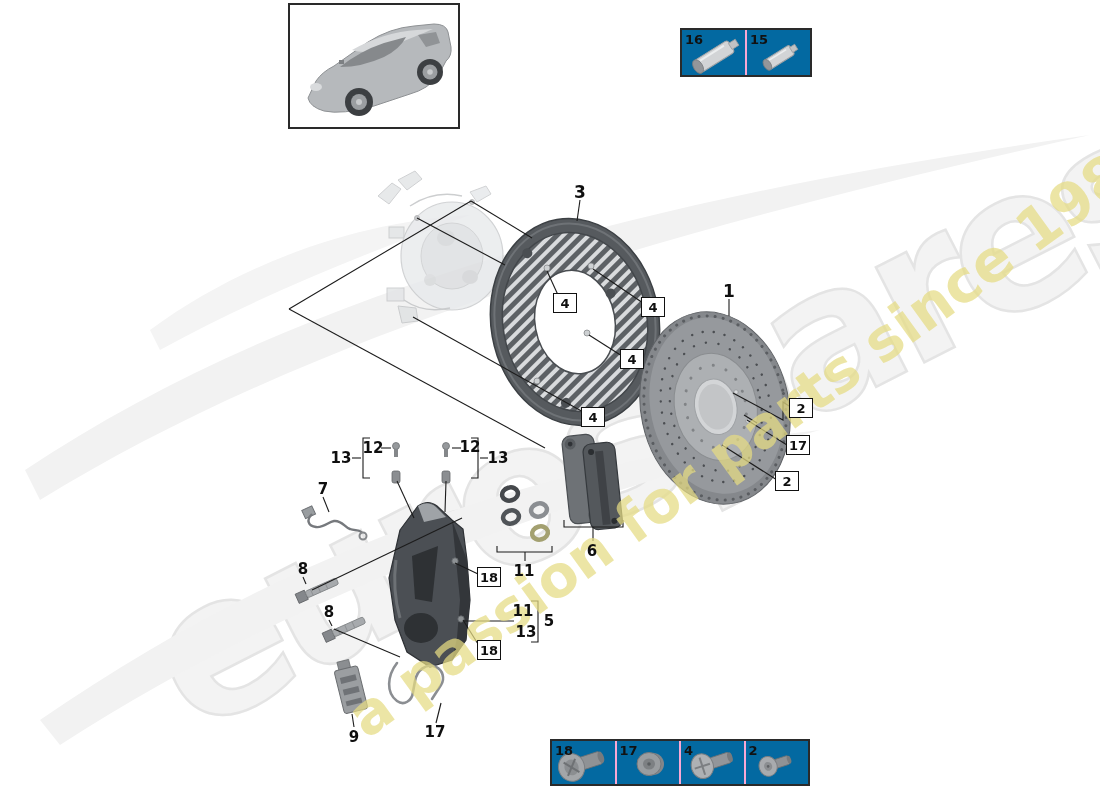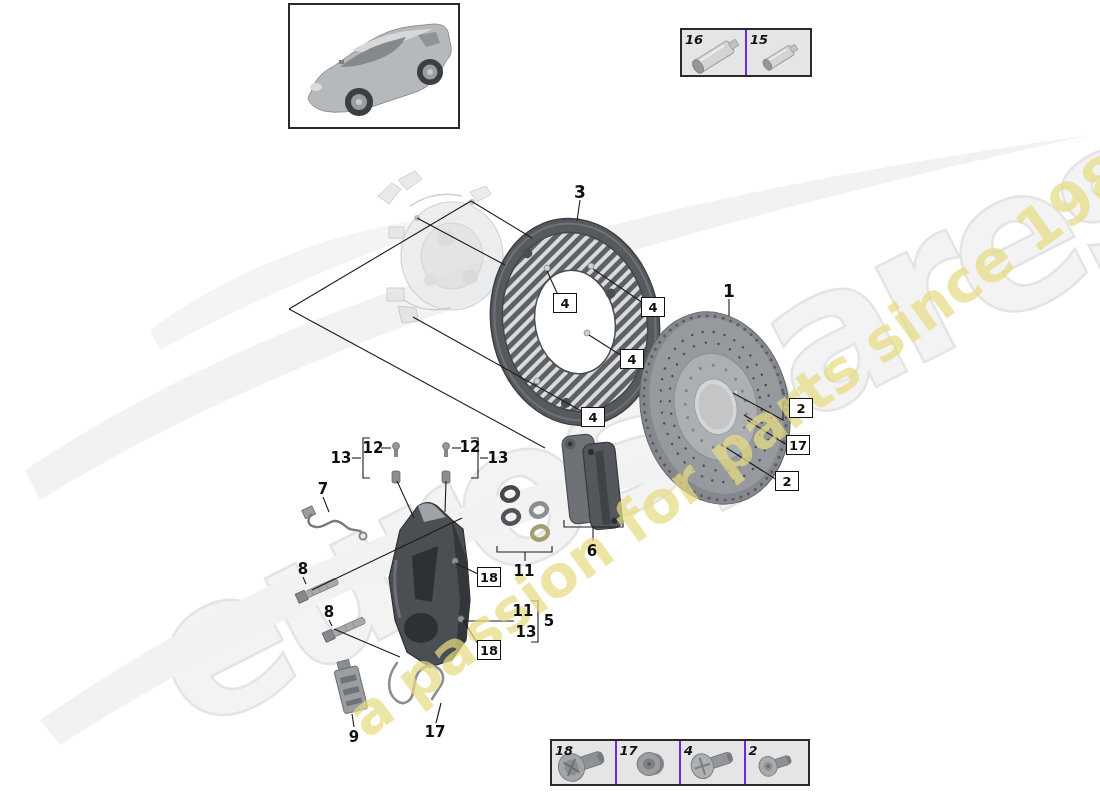--- a/index.html
+++ b/index.html
@@ -10,23 +10,23 @@
             transform:rotate(-27deg);transform-origin:0 0;white-space:nowrap;line-height:1;}
   .wm-tagline{position:absolute;left:338px;top:700px;z-index:3;font-weight:bold;font-size:58px;
             color:#e6dc83;opacity:.72;transform:rotate(-36deg);transform-origin:0 0;
             white-space:nowrap;line-height:1;}
   .num{position:absolute;z-index:4;font-weight:bold;font-size:15px;color:#0f0f0f;
        transform:translate(-50%,-50%);line-height:1;}
   .num.big{font-size:17px;}
   .numbox{position:absolute;z-index:4;width:24px;height:20px;box-sizing:border-box;
        border:1.5px solid #111;background:#fff;display:flex;align-items:center;justify-content:center;
        font-weight:bold;font-size:13px;color:#0f0f0f;transform:translate(-50%,-50%);line-height:1;}
-  .pbox{position:absolute;z-index:5;background:#e5e5e5;border:2px solid #2a2a2a;box-sizing:border-box;display:flex;font-style:italic;}
+  .pbox{position:absolute;z-index:5;background:#0369a1;border:2px solid #2a2a2a;box-sizing:border-box;display:flex;}
   .pcell{flex:1;position:relative;}
-  .pcell + .pcell{border-left:2px solid #6d28d9;}
+  .pcell + .pcell{border-left:2px solid #f9a8d4;}
   .pcell .cnum{position:absolute;left:3px;top:2px;font-weight:bold;font-size:13px;color:#111;z-index:2;}
   .pcell svg{position:absolute;left:0;top:0;}
   #car-box{position:absolute;left:288px;top:3px;width:172px;height:126px;z-index:5;
        background:#fff;border:2px solid #2a2a2a;box-sizing:border-box;}
 </style>
 </head>
 <body>
 
 <div id="stage">
 

